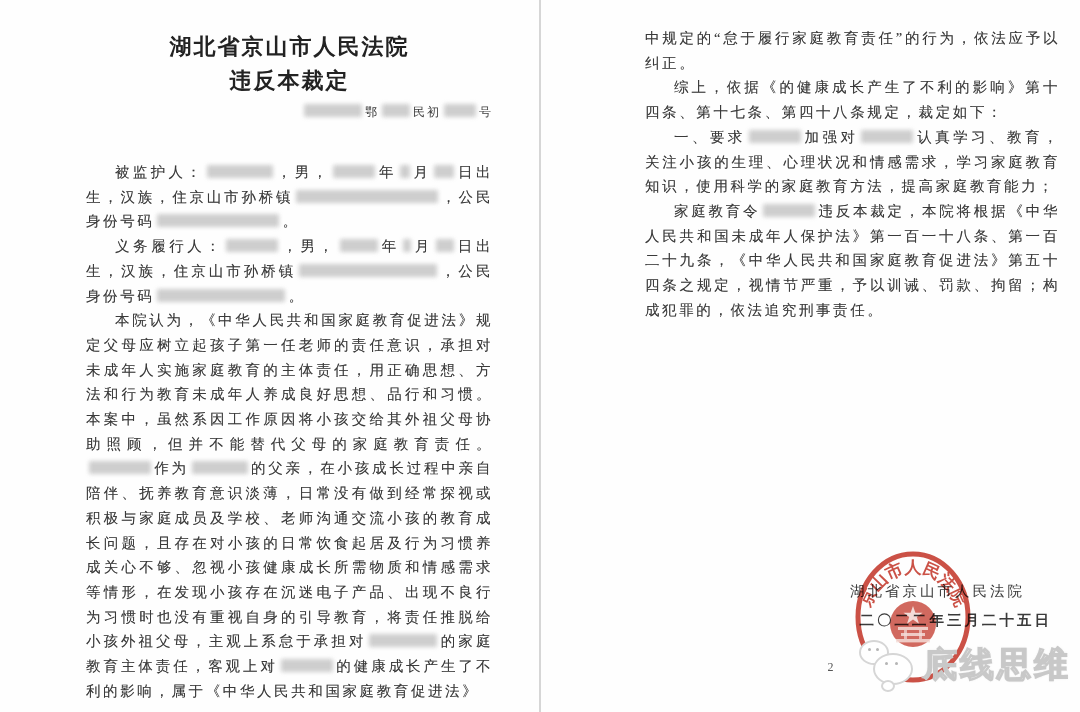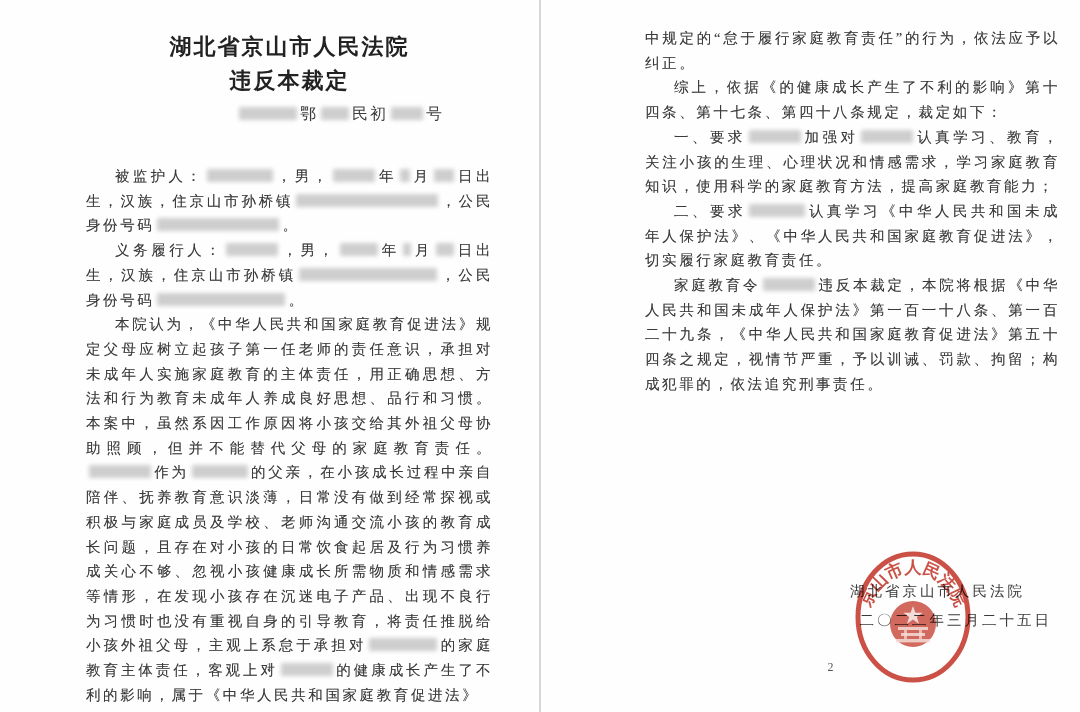--- a/index.html
+++ b/index.html
@@ -11,40 +11,40 @@
   .divider{position:absolute;left:539px;top:0;width:2px;height:712px;background:#d6d6d6;}
   .page{position:absolute;top:0;height:712px;background:#fefefe;}
   .page1{left:0;width:539px;padding:0;box-sizing:border-box;}
   .page2{left:541px;width:579px;box-sizing:border-box;padding-left:28px;}
   .p1-inner{padding:30px 46px 0 86px;}
   .p2-inner{padding:26px 60px 0 76px;}
 
   .doc-title{margin:0;text-align:center;font-size:22px;line-height:33px;font-weight:bold;
     color:#222;letter-spacing:2px;}
   .doc-title2{margin:1px 0 0 0;}
-  .case-line{margin-top:7px;padding-left:150px;font-size:16px;letter-spacing:2px;color:#3c3c3c;
-    white-space:nowrap;}
+  .case-line{margin-top:7px;padding-left:150px;font-size:12px;letter-spacing:2px;color:#3c3c3c;
+    white-space:nowrap;text-align:right;}
   .body-text{margin-top:39px;}
   .page2 .body-text{margin-top:0;}
   .para{margin:0;font-size:14.5px;line-height:24.7px;letter-spacing:2.6px;
     text-align:justify;text-indent:2em;color:#3a3a3a;
     text-shadow:0 0 0.5px rgba(70,70,70,0.45);}
   .para.noindent{text-indent:0;}
 
   .redact{display:inline-block;height:13px;background:#c9c9c9;border-radius:1px;
     filter:blur(2px);vertical-align:-1px;margin:0 3px;opacity:.9;}
 
   .page-num{position:absolute;left:0;width:100%;top:660px;text-align:center;
     font-size:12px;color:#555;letter-spacing:0;}
 
   .signature{position:absolute;right:0;top:0;width:100%;}
   .sig-court{position:absolute;top:582px;right:95px;font-size:14.5px;letter-spacing:3px;
     color:#3a3a3a;white-space:nowrap;}
   .sig-date{position:absolute;top:611px;right:68px;font-size:14.5px;letter-spacing:3px;
-    color:#3a3a3a;white-space:nowrap;}
+    color:#3a3a3a;white-space:nowrap;font-weight:bold;}
 
   .seal{position:absolute;left:310px;top:546px;width:124px;height:142px;
     mix-blend-mode:multiply;opacity:.88;}
 
   .watermark{position:absolute;left:316px;top:634px;width:220px;height:70px;z-index:5;}
   .wm-logo{position:absolute;left:0;top:6px;width:62px;height:56px;}
   .bubble{position:absolute;background:#ffffff;border:2px solid #d6d6d6;border-radius:50%;}
   .bubble.b1{left:2px;top:0;width:26px;height:21px;}
   .bubble.b2{left:16px;top:13px;width:36px;height:28px;}
   .bubble .eye{position:absolute;top:7px;width:3px;height:3px;border-radius:50%;background:#b5b5b5;}
@@ -78,21 +78,20 @@
   </div>
 
   <div class="divider"></div>
 
   <div class="page page2">
     <div class="p2-inner">
       <div class="body-text">
           <p class="para noindent"><span>中规定的“怠于履行家庭教育责任”的行为，依法应予以纠正。</span></p>
           <p class="para"><span>综上，依据《的健康成长产生了不利的影响》第十四条、第十七条、第四十八条规定，裁定如下：</span></p>
           <p class="para"><span>一、要求</span><span class="redact" style="width: 52px;"></span><span>加强对</span><span class="redact" style="width: 52px;"></span><span>认真学习、教育，关注小孩的生理、心理状况和情感需求，学习家庭教育知识，使用科学的家庭教育方法，提高家庭教育能力；</span></p>
-          <p class="para"><span>二、要求</span><span class="redact" style="width: 56px;"></span><span>认真学习《中华人民共和国未成年人保护法》、《中华人民共和国家庭教育促进法》，切实履行家庭教育责任。</span></p>
           <p class="para"><span>家庭教育令</span><span class="redact" style="width: 52px;"></span><span>违反本裁定，本院将根据《中华人民共和国未成年人保护法》第一百一十八条、第一百二十九条，《中华人民共和国家庭教育促进法》第五十四条之规定，视情节严重，予以训诫、罚款、拘留；构成犯罪的，依法追究刑事责任。</span></p>
         </div>
     </div>
 
     <div class="signature">
       <div class="sig-court">湖北省京山市人民法院</div>
       <div class="sig-date">二〇二二年三月二十五日</div>
     </div>
 
     <svg class="seal" viewBox="0 0 124 142">
@@ -107,17 +106,31 @@
         <circle cx="62" cy="78" r="23" fill="#c84538" opacity="0.92"></circle>
         <polygon points="62,60 64.4,66.8 71.5,66.8 65.8,71 68,77.8 62,73.6 56,77.8 58.2,71 52.5,66.8 59.6,66.8" fill="#f3d9d4"></polygon>
         <rect x="47" y="81" width="30" height="3" fill="#f3d9d4" opacity="0.85"></rect>
         <rect x="50" y="87" width="24" height="3" fill="#f3d9d4" opacity="0.85"></rect>
         <rect x="45" y="93" width="34" height="3.4" fill="#f3d9d4" opacity="0.85"></rect>
         <rect x="53" y="84" width="3" height="9" fill="#f3d9d4" opacity="0.7"></rect>
         <rect x="68" y="84" width="3" height="9" fill="#f3d9d4" opacity="0.7"></rect>
       </g>
     </svg>
 
+    <div class="watermark">
+      <div class="wm-logo">
+        <div class="bubble b1">
+            <span class="eye e1"></span>
+            <span class="eye e2"></span>
+          </div>
+        <div class="bubble b2">
+            <span class="eye e1"></span>
+            <span class="eye e2"></span>
+          </div>
+        <div class="tail"></div>
+      </div>
+      <div class="wm-text">底线思维</div>
+    </div>
 
     <div class="page-num">2</div>
   </div>
 
 </div>
 
 </body></html>

